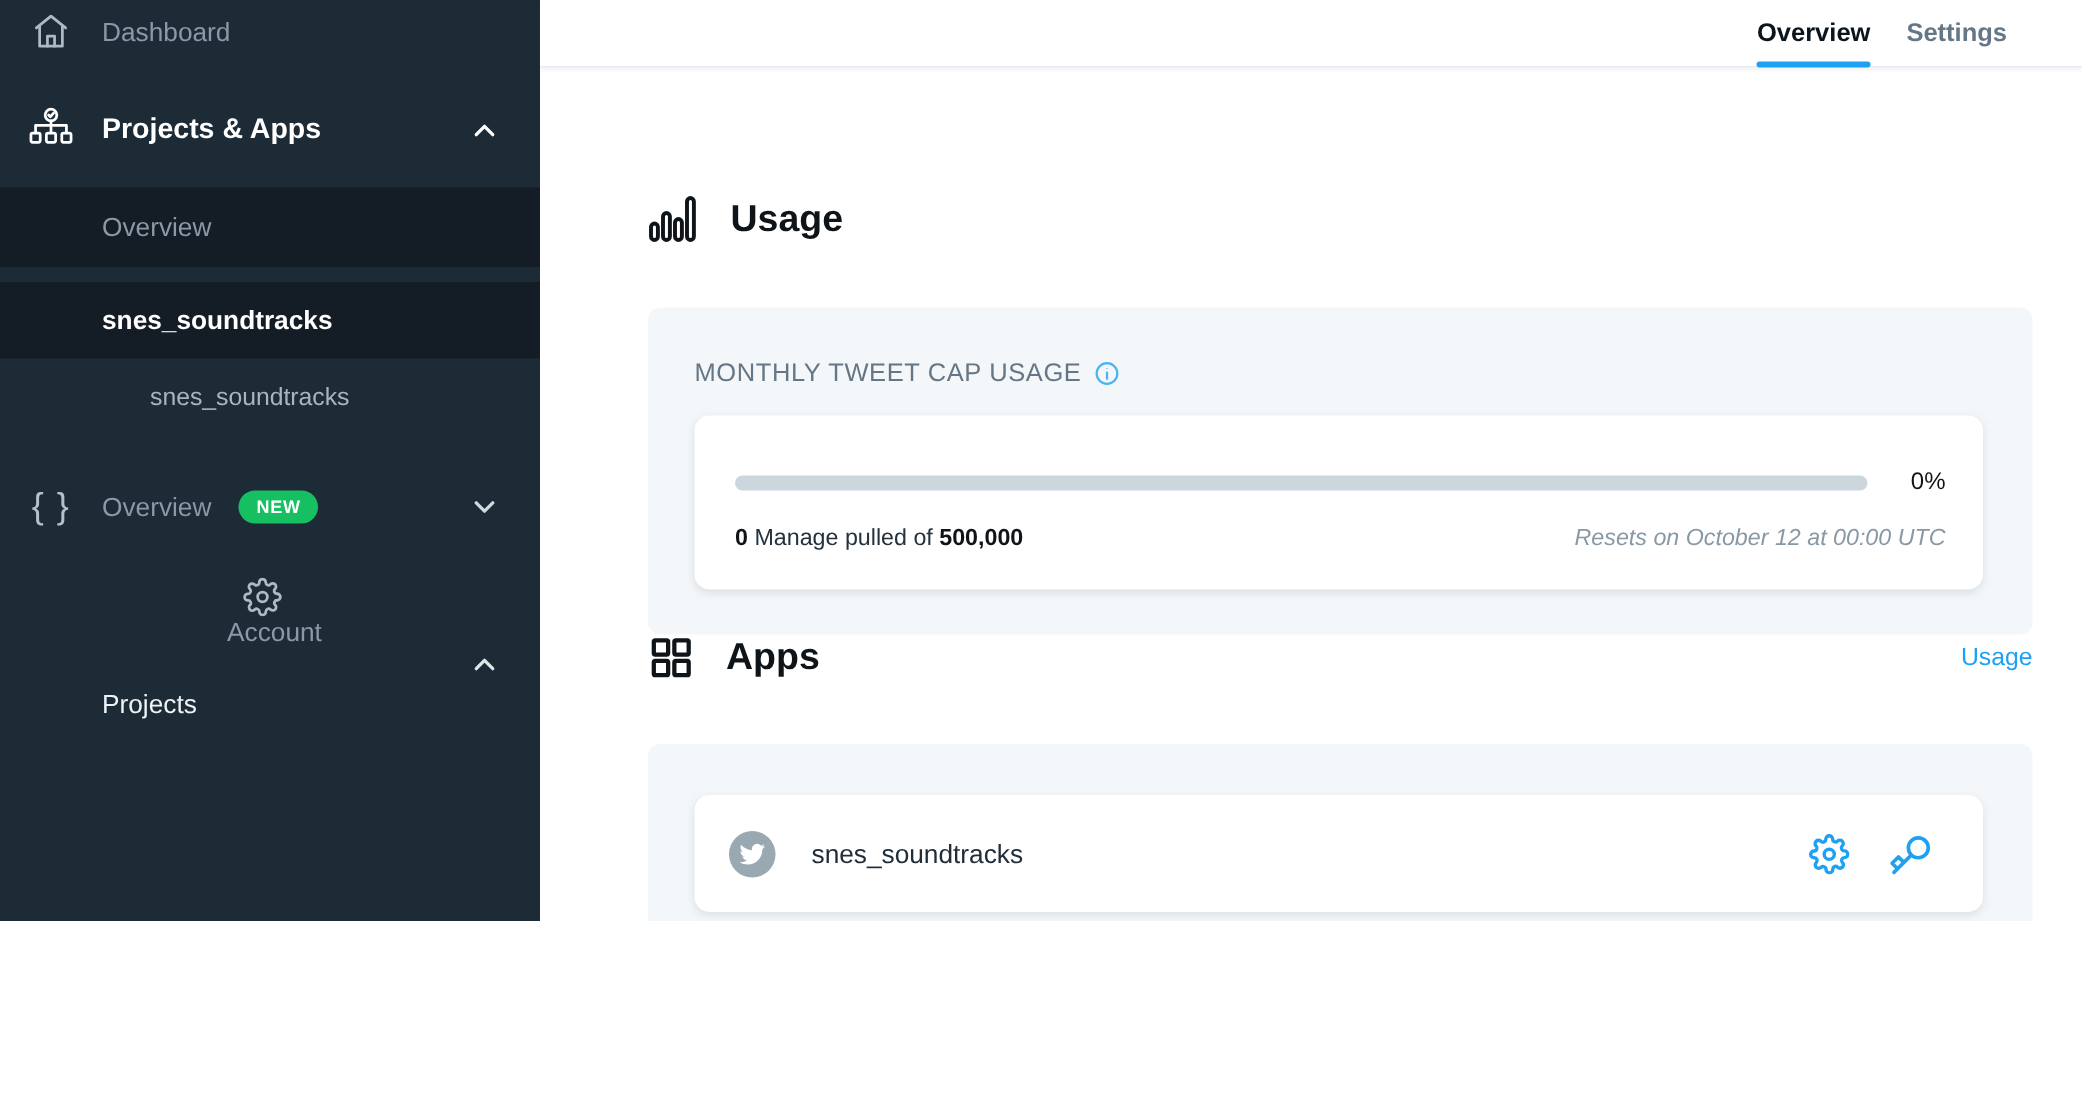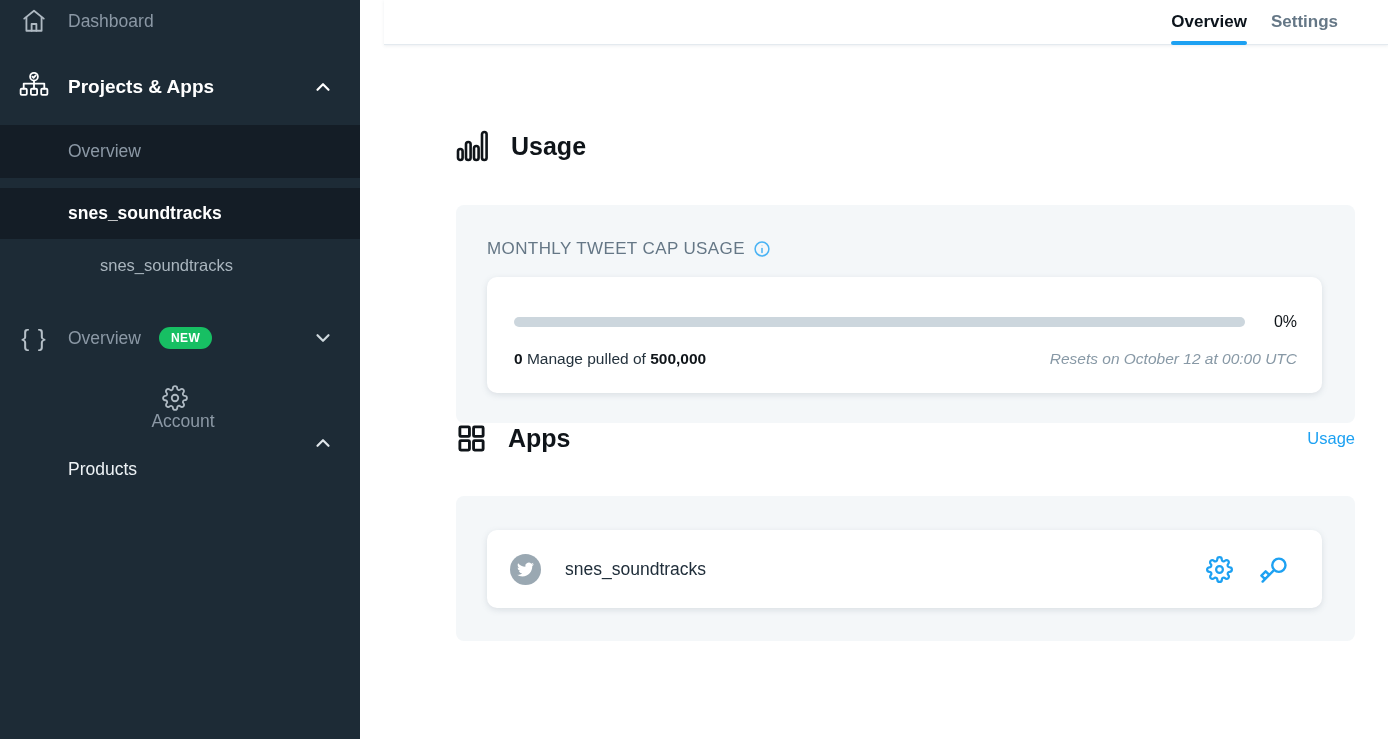--- a/index.html
+++ b/index.html
@@ -10,21 +10,21 @@
     --sidebar-gray:#8b98a5;
     --card-bg:#f4f7f9;
     --track:#ccd6dd;
     --dark:#0f1419;
     --gray:#657786;
     --muted:#8899a6;
   }
   *{box-sizing:border-box;margin:0;padding:0;}
   html,body{width:1388px;height:739px;overflow:hidden;}
   body{font-family:"Liberation Sans",sans-serif;background:#fff;color:var(--dark);}
-  .app{display:flex;width:1388px;height:739px;gap:24px;}
+  .app{display:flex;width:1388px;height:614px;}
 
   
   .sidebar{width:360px;min-width:360px;height:100%;background:var(--sidebar-bg);padding-top:0;}
   .srow{display:flex;align-items:center;height:50px;padding:0 26px 0 16px;cursor:pointer;}
   .srow .sicon{width:36px;min-width:36px;display:flex;align-items:center;justify-content:center;color:#dde4e9;}
   .srow .slabel{margin-left:16px;font-size:17.5px;color:var(--sidebar-gray);}
   .srow .chev{margin-left:auto;color:#cfd9de;display:flex;align-items:center;}
   .srow.top-level .slabel{font-size:19px;font-weight:bold;color:#ffffff;}
   .srow.active{background:var(--sidebar-active);}
   .srow.indent1{padding-left:68px;}
@@ -162,21 +162,21 @@
       </span>
       <span class="slabel">Account</span>
       <span class="chev">
         <svg width="22" height="22" viewBox="0 0 24 24" fill="none" stroke="#dfe6ea" stroke-width="2.4" stroke-linecap="round" stroke-linejoin="round">
             <polyline points="6 15 12 9 18 15"></polyline>
           </svg>
       </span>
     </div>
 
     <div class="srow indent1 bright" id="row-billing">
-      <span class="slabel">Products</span>
+      <span class="slabel">Projects</span>
     </div>
 
   </nav>
 
   <div class="main">
 
     <div class="header">
       <div class="tabs">
         <div class="tab active">Overview</div>
         <div class="tab">Settings</div>

